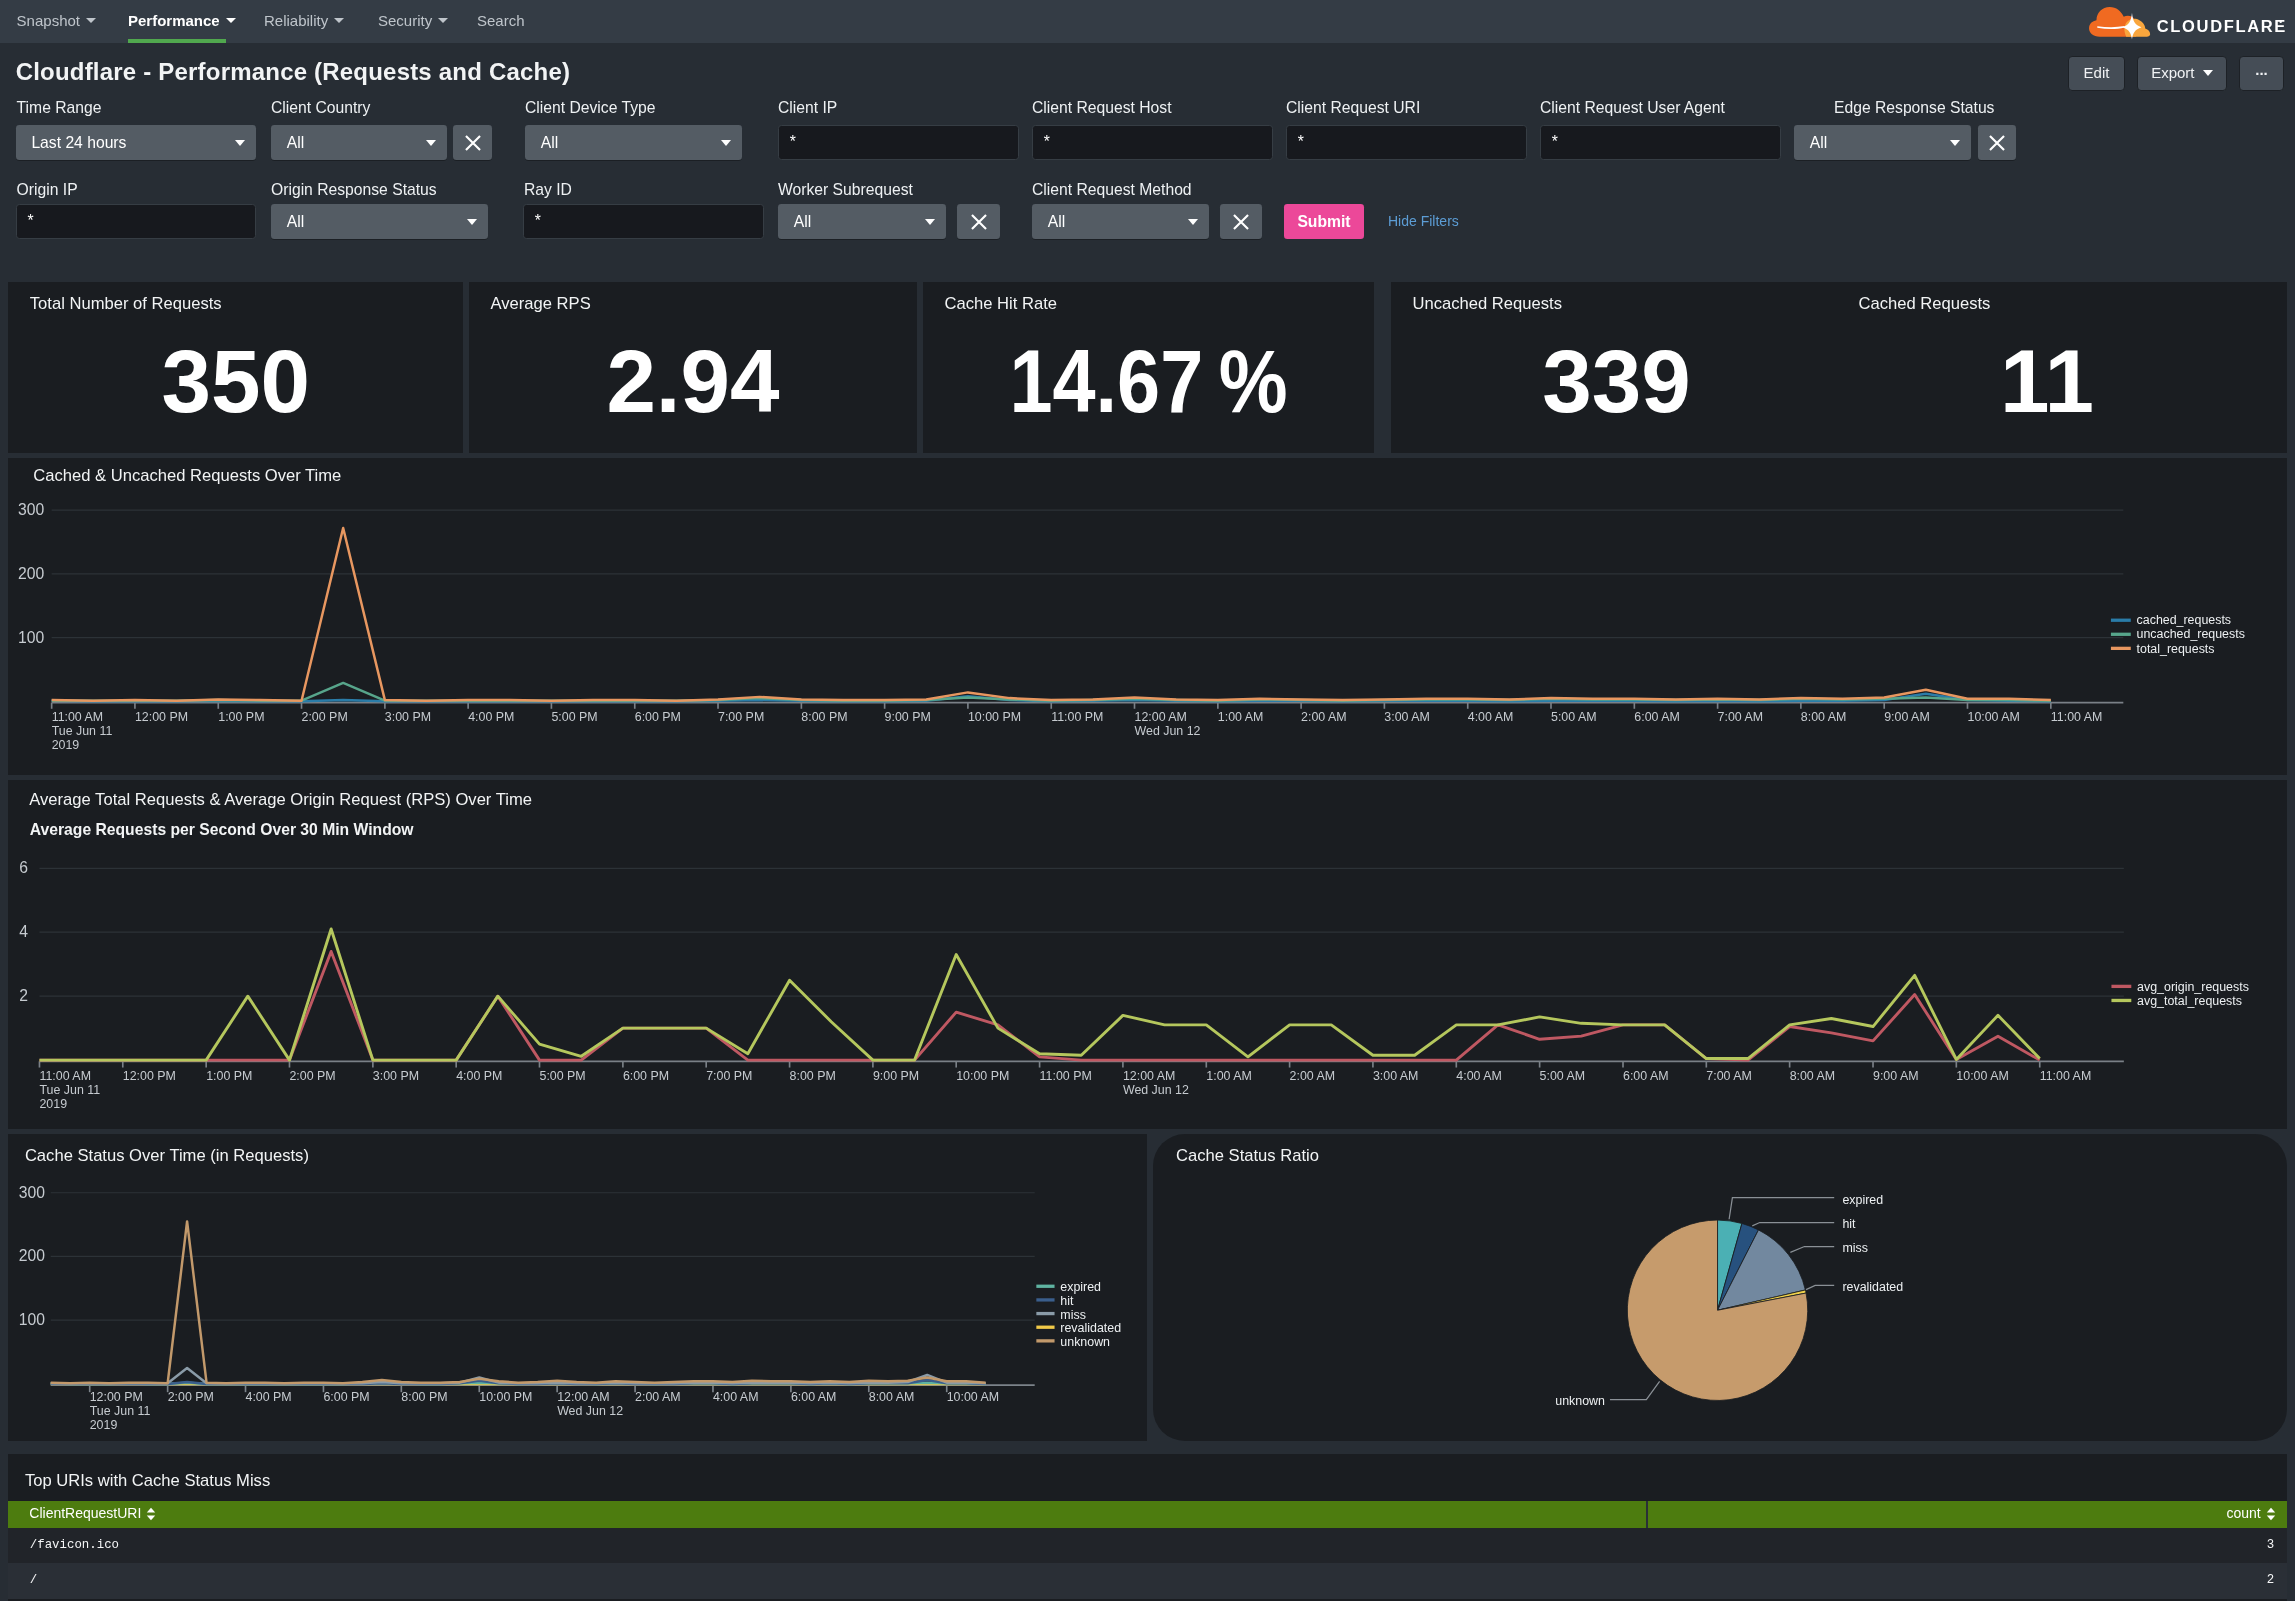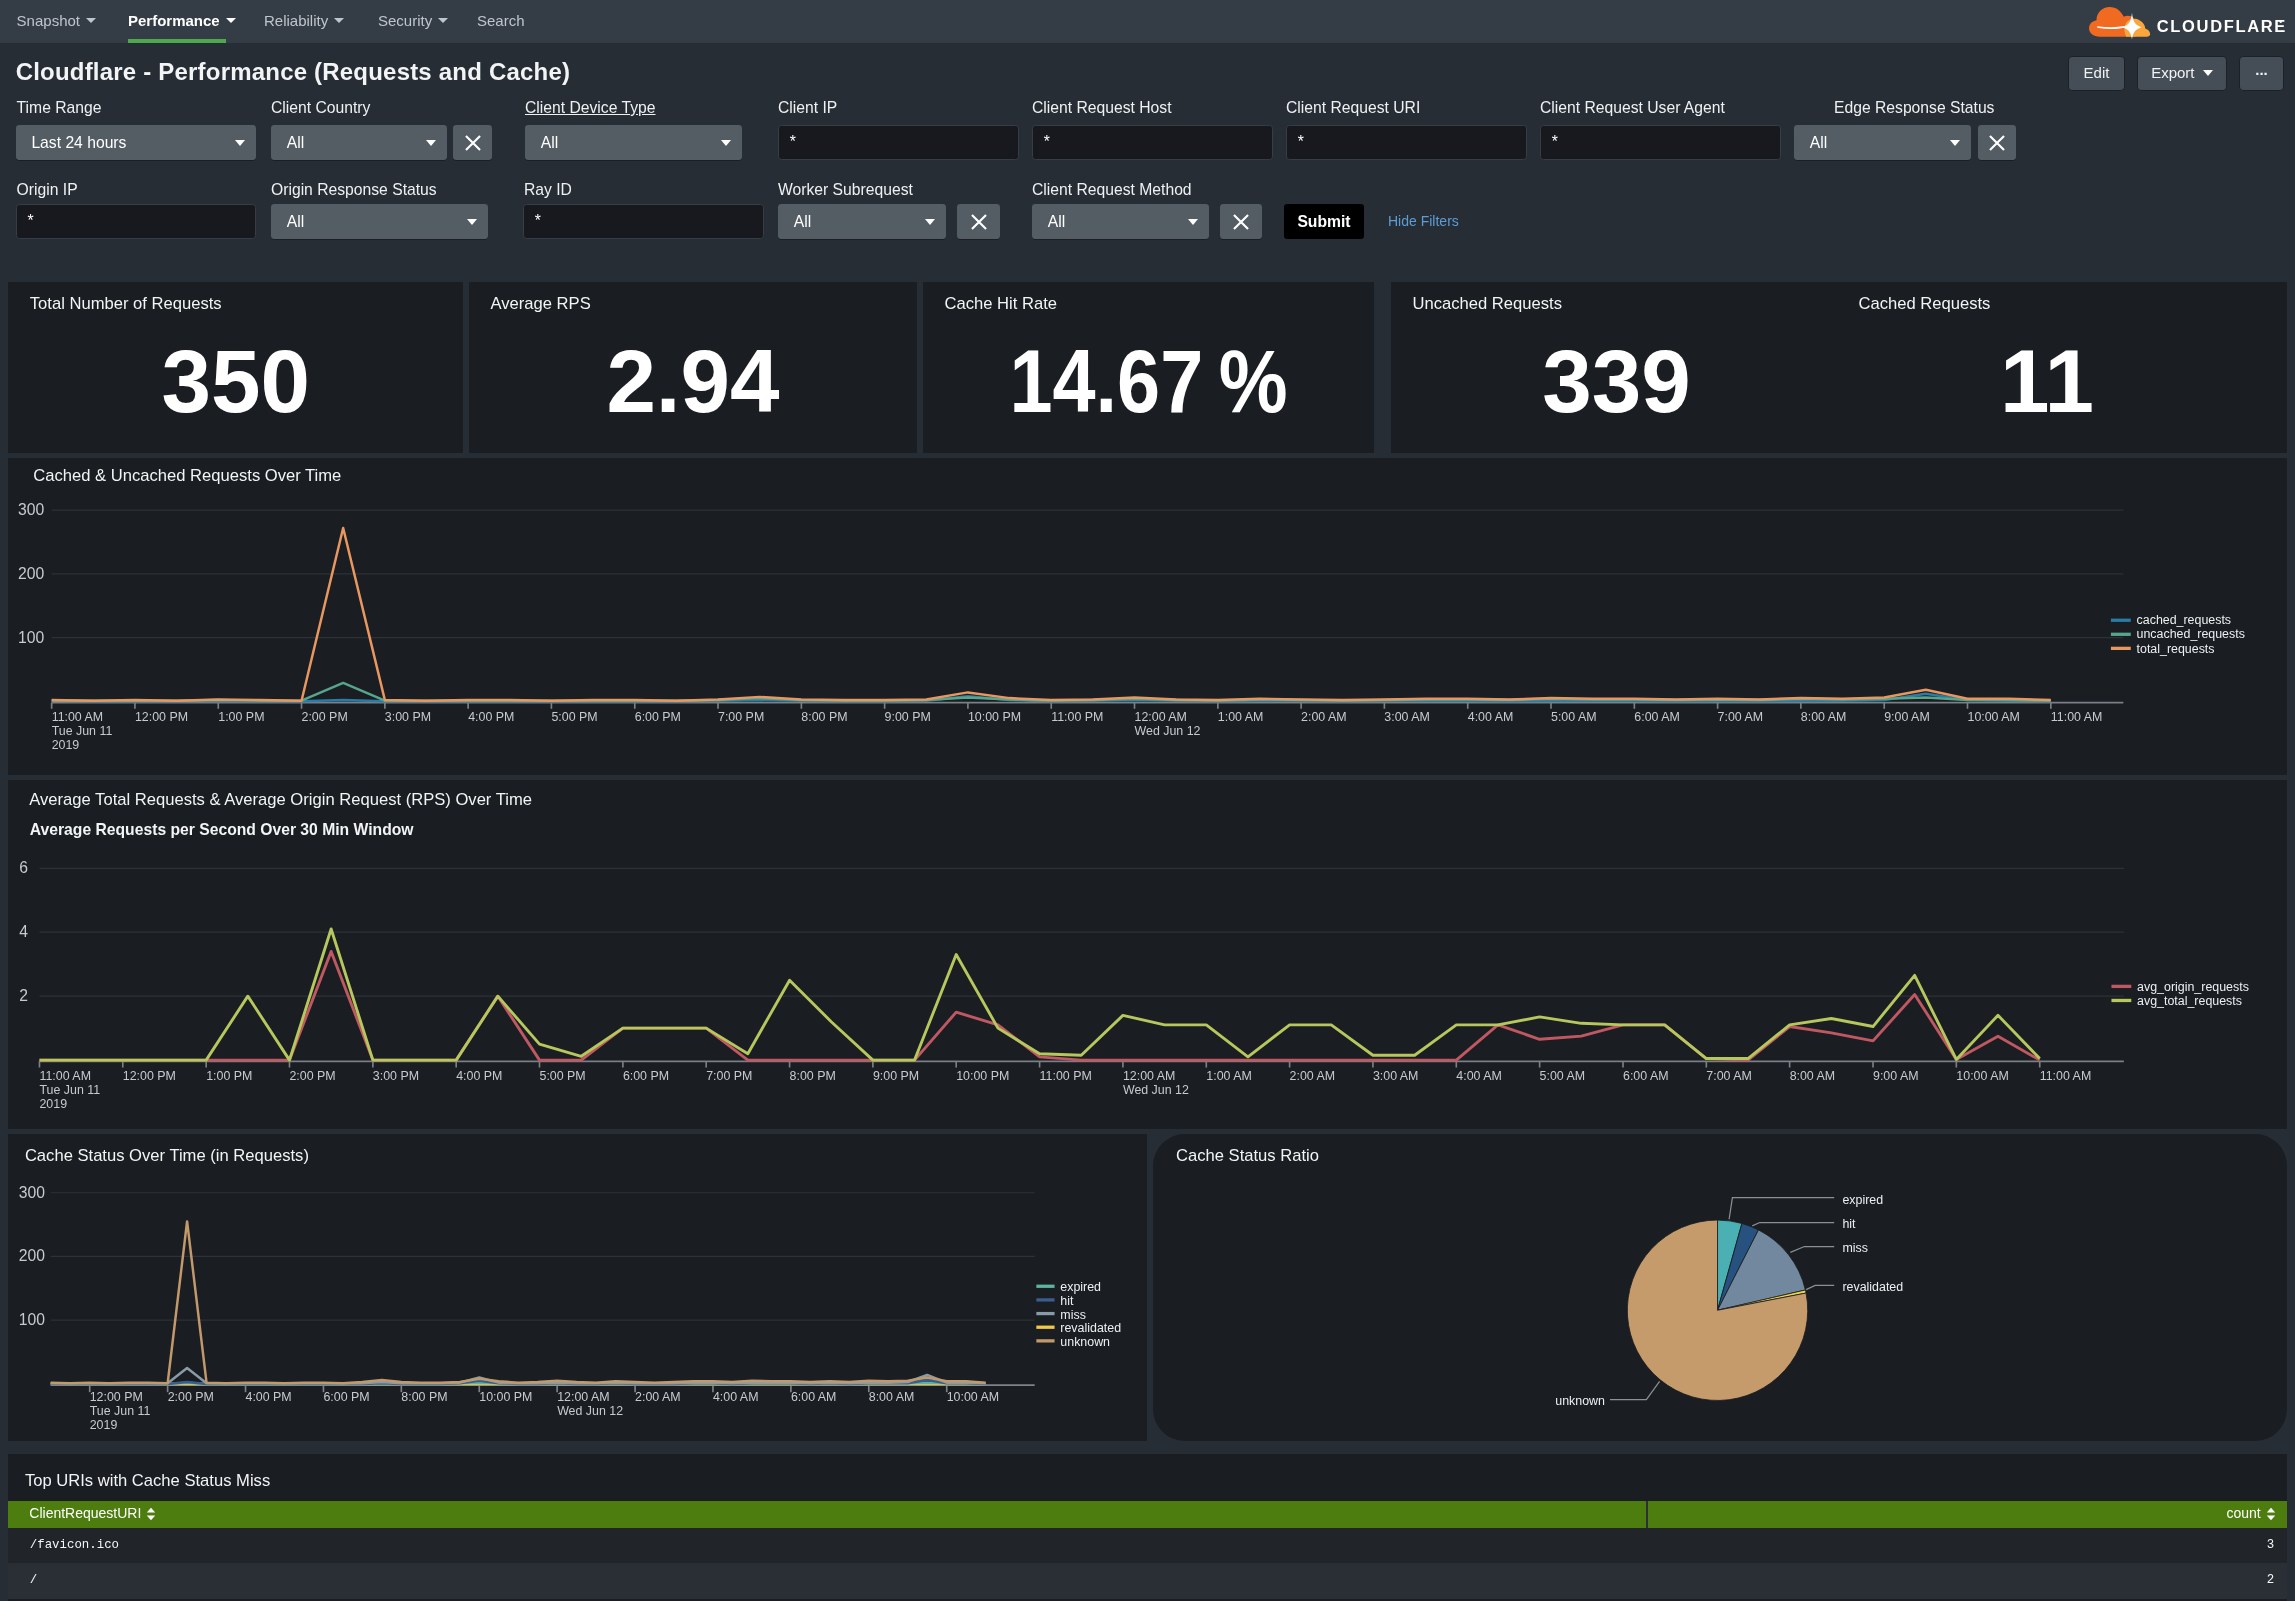--- a/index.html
+++ b/index.html
@@ -13,21 +13,21 @@
 .logo { position:absolute; left:2088px; top:1.7px; }
 .title { position:absolute; left:15.7px; top:58px; font-size:24px; font-weight:bold; color:#f2f4f5; letter-spacing:0.2px; }
 .topbtn { position:absolute; top:56px; height:35px; background:#454d56; border:1.7px solid #1d2126; border-radius:4.1px; color:#f0f2f4; font-size:15px; text-align:center; }
 .topbtn .car { display:inline-block; width:0; height:0; border-left:5.8px solid transparent; border-right:5.8px solid transparent; border-top:6.6px solid #ffffff; margin-left:8.3px; vertical-align:middle; margin-top:-1.7px;}
 .flabel { position:absolute; font-size:15.7px; color:#eef1f3; white-space:nowrap; }
 .dd { position:absolute; height:35px; background:#545c64; border-radius:3.3px; color:#ffffff; font-size:15.7px; line-height:35px; padding-left:15.7px; box-shadow:0 0.8px 0 rgba(0,0,0,0.4); }
 .dd .car { position:absolute; right:10.8px; top:15px; width:0; height:0; border-left:5.8px solid transparent; border-right:5.8px solid transparent; border-top:6.6px solid #ffffff; }
 .xbtn { position:absolute; height:35px; background:#545c64; border-radius:3.3px; box-shadow:0 0.8px 0 rgba(0,0,0,0.4); }
 .xbtn svg { position:absolute; left:50%; top:50%; transform:translate(-50%,-50%); }
 .tin { position:absolute; height:35px; background:#17191e; border:1.7px solid #363d44; border-radius:3.3px; color:#ffffff; font-size:15.7px; line-height:31px; padding-left:10.8px; }
-.submit { position:absolute; left:1284px; top:204px; width:80px; height:35px; background:#000000; border-radius:3.3px; color:#ffffff; font-size:15.7px; font-weight:bold; text-align:center; line-height:35px; }
+.submit { position:absolute; left:1284px; top:204px; width:80px; height:35px; background:#ec4899; border-radius:3.3px; color:#ffffff; font-size:15.7px; font-weight:bold; text-align:center; line-height:35px; }
 .hidef { position:absolute; left:1388px; top:213px; font-size:14px; color:#5c9dd5; }
 .panel { position:absolute; background:#1a1d21; }
 .ptitle { position:absolute; left:16.6px; top:10.8px; font-size:16.6px; color:#f2f4f5; white-space:nowrap; }
 .sv-label { position:absolute; left:21.5px; top:12.4px; font-size:16.6px; color:#f2f4f5; white-space:nowrap; }
 .sv-num { position:absolute; left:0; right:0; top:48px; text-align:center; font-size:89px; font-weight:bold; color:#ffffff; }
 </style>
 </head>
 <body>
 <div class="nav">
   <div class="nav-item" style="left:16.6px;">Snapshot<span class="car"></span></div>
@@ -48,21 +48,21 @@
 </svg></div>
 </div>
 
 <div class="title">Cloudflare - Performance (Requests and Cache)</div>
 <div class="topbtn" style="left:2068px; width:57px; line-height:31px;">Edit</div>
 <div class="topbtn" style="left:2137px; width:90px; line-height:31px;">Export<span class="car"></span></div>
 <div class="topbtn" style="left:2239px; width:45px; line-height:26.5px; font-weight:bold;">...</div>
 
 <div class="flabel" style="left:16.6px; top:99px;">Time Range</div>
 <div class="flabel" style="left:271px; top:99px;">Client Country</div>
-<div class="flabel" style="left:525px; top:99px;text-decoration:underline;">Client Device Type</div>
+<div class="flabel" style="left:525px; top:99px;">Client Device Type</div>
 <div class="flabel" style="left:778px; top:99px;">Client IP</div>
 <div class="flabel" style="left:1032px; top:99px;">Client Request Host</div>
 <div class="flabel" style="left:1286px; top:99px;">Client Request URI</div>
 <div class="flabel" style="left:1540px; top:99px;">Client Request User Agent</div>
 <div class="flabel" style="left:1794px; top:99px;margin-left:40px;">Edge Response Status</div>
 
 <div class="dd" style="left:15.7px; top:125px; width:240px;">Last 24 hours<span class="car"></span></div>
 <div class="dd" style="left:271px; top:125px; width:176px;">All<span class="car"></span></div>
 <div class="xbtn" style="left:453px; top:125px; width:39px;">
     <svg width="17.4" height="17.4" viewBox="0 0 21 21">

